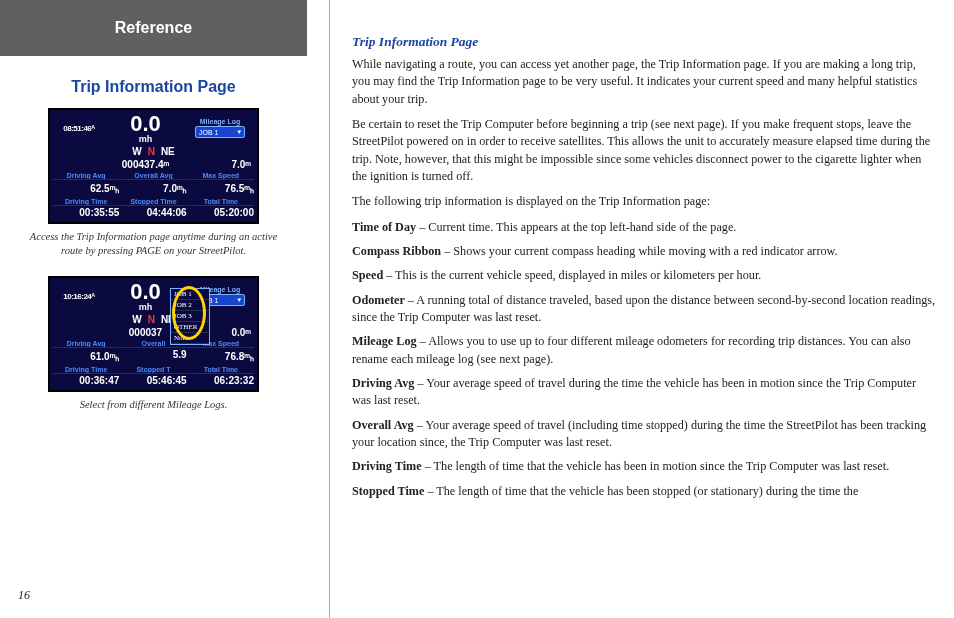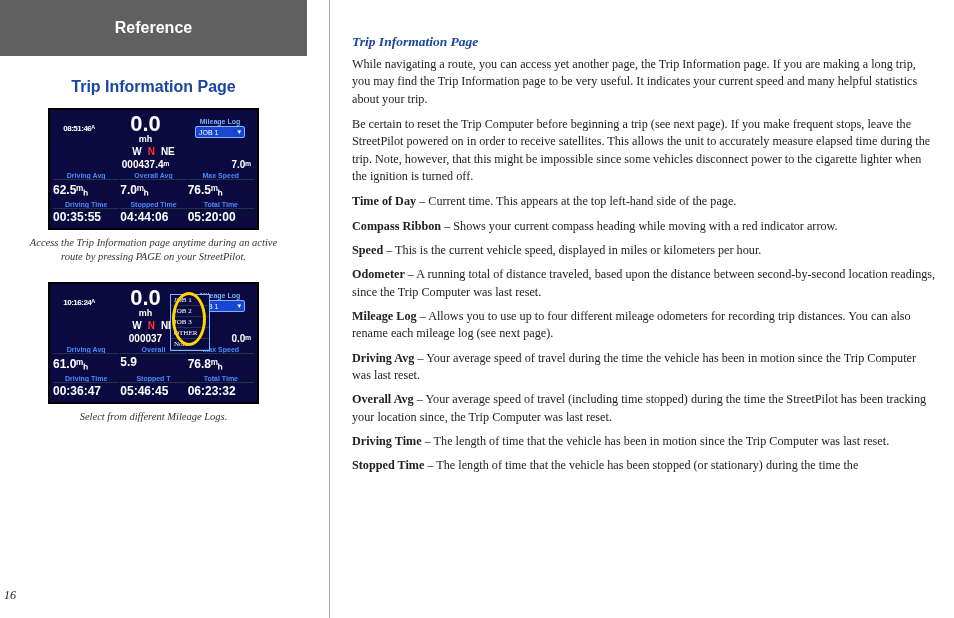--- a/index.html
+++ b/index.html
@@ -20,26 +20,26 @@
 .mlog-btn{background:#1946d0;border:1px solid #7ab3ff;border-radius:2px;font-size:7px;padding:1px 3px;margin:1px auto;width:50px;display:flex;justify-content:space-between;align-items:center}
 .compass{display:flex;gap:6px;color:#fff;font-weight:700;font-size:10px;justify-content:center;padding:2px 0}
 .compass span.red{color:#f33}
 .odo-row{display:flex;gap:1px}
 .odo-l{flex:0 0 52px}
 .odo-c{flex:1;color:#fff;font-size:10px;font-weight:700;text-align:center}
 .odo-r{flex:0 0 68px;color:#fff;font-size:10px;font-weight:700;text-align:right;padding-right:3px}
 .sub-hdr-row{display:flex;gap:1px}
 .sub-hdr{flex:1;color:#4b8bff;font-size:7px;font-weight:700;text-align:center;padding-top:2px}
 .val-row{display:flex;gap:1px}
-.val{flex:1;color:#fff;font-size:12px;font-weight:700;text-align:left;border-top:1px solid #234;padding:1px 0}
+.val{flex:1;color:#fff;font-size:10px;font-weight:700;text-align:right;border-top:1px solid #234;padding:1px 0}
 .caption{font-style:italic;font-size:10.5px;text-align:center;margin:4px 28px 18px 28px;line-height:1.35;color:#333}
 .dropdown-overlay{position:absolute;background:#0a0a40;border:1px solid #7ab3ff;font-size:7px;color:#fff}
 .dropdown-overlay div{padding:1px 3px;border-bottom:1px solid #234}
 .yellow-circle{position:absolute;width:34px;height:54px;border:3px solid #ffd400;border-radius:50%;pointer-events:none}
-.pnum{position:absolute;bottom:15px;left:4px;font-style:italic;font-size:12px}
+.pnum{position:absolute;bottom:15px;left:18px;font-style:italic;font-size:12px}
 .right-col{flex:1;padding:34px 18px 0 22px}
 .r-title{color:#1946a0;font-style:italic;font-weight:700;font-size:13.5px;margin-bottom:6px;font-family:Georgia,serif}
 .para{font-size:12.2px;line-height:1.42;margin-bottom:8px;text-align:left}
 .def{font-size:12.2px;line-height:1.42;margin-bottom:7px}
 .def b{font-weight:700}
 .ss-wrap{position:relative;width:235px;margin:2px auto}
 </style>
 </head>
 <body>
 
@@ -158,20 +158,21 @@
     </div>
     <div class="caption">Select from different Mileage Logs.</div>
 
     <div class="pnum">16</div>
   </div>
 
   <div class="right-col">
     <div class="r-title">Trip Information Page</div>
     <p class="para">While navigating a route, you can access yet another page, the Trip Information page. If you are making a long trip, you may find the Trip Information page to be very useful. It indicates your current speed and many helpful statistics about your trip.</p>
     <p class="para">Be certain to reset the Trip Computer before beginning a trip (see next page). If you make frequent stops, leave the StreetPilot powered on in order to receive satellites. This allows the unit to accurately measure elapsed time during the trip. Note, however, that this might be impossible since some vehicles disconnect power to the cigarette lighter when the ignition is turned off.</p>
+    <p class="para">The following trip information is displayed on the Trip Information page:</p>
     <div id="defs">
         <p class="def"><b>Time of Day</b><span> – Current time. This appears at the top left-hand side of the page.</span></p>
         <p class="def"><b>Compass Ribbon</b><span> – Shows your current compass heading while moving with a red indicator arrow.</span></p>
         <p class="def"><b>Speed</b><span> – This is the current vehicle speed, displayed in miles or kilometers per hour.</span></p>
         <p class="def"><b>Odometer</b><span> – A running total of distance traveled, based upon the distance between second-by-second location readings, since the Trip Computer was last reset.</span></p>
         <p class="def"><b>Mileage Log</b><span> – Allows you to use up to four different mileage odometers for recording trip distances. You can also rename each mileage log (see next page).</span></p>
         <p class="def"><b>Driving Avg</b><span> – Your average speed of travel during the time the vehicle has been in motion since the Trip Computer was last reset.</span></p>
         <p class="def"><b>Overall Avg</b><span> – Your average speed of travel (including time stopped) during the time the StreetPilot has been tracking your location since, the Trip Computer was last reset.</span></p>
         <p class="def"><b>Driving Time</b><span> – The length of time that the vehicle has been in motion since the Trip Computer was last reset.</span></p>
         <p class="def"><b>Stopped Time</b><span> – The length of time that the vehicle has been stopped (or stationary) during the time the</span></p>

